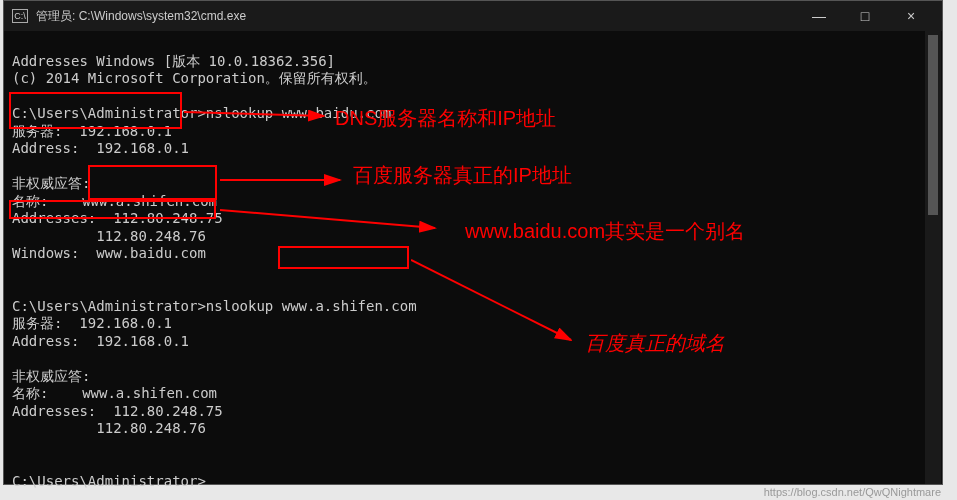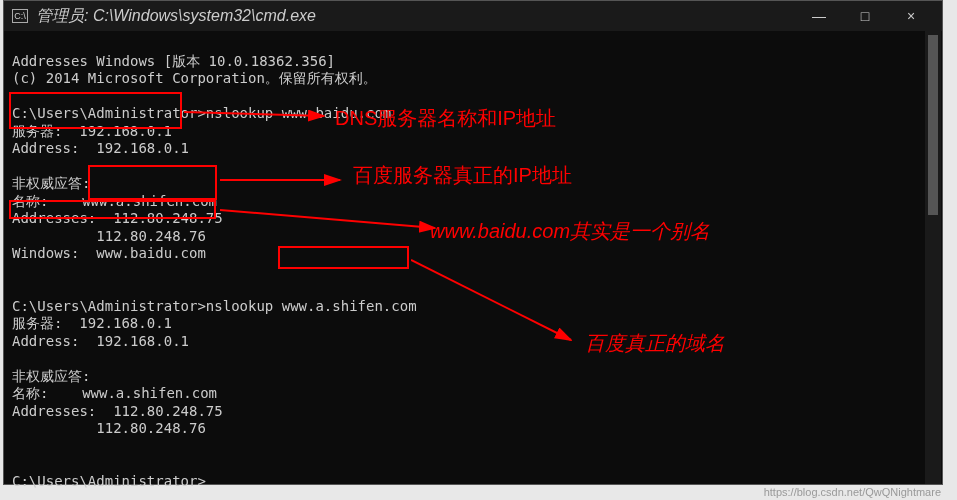--- a/index.html
+++ b/index.html
@@ -39,22 +39,21 @@
       height: 14px;
       border: 1px solid #aaa;
       margin-right: 8px;
       display: flex;
       align-items: center;
       justify-content: center;
       font-size: 9px;
     }
     .titlebar-title {
       flex: 1;
-      font-size: 16px;
-      font-style: italic;
+      font-size: 12px;
     }
     .titlebar-controls {
       display: flex;
       gap: 0;
     }
     .titlebar-btn {
       width: 46px;
       height: 30px;
       display: flex;
       align-items: center;
@@ -194,16 +193,16 @@
   <defs>
       <marker id="ah4" markerWidth="10" markerHeight="10" refX="8" refY="3" orient="auto">
         <polygon points="0 0, 9 3, 0 6" fill="#ff0000"></polygon>
       </marker>
     </defs>
   <line x1="0" y1="2" x2="160" y2="82" stroke="#ff0000" stroke-width="2" marker-end="url(#ah4)"></line>
 </svg>
 
 <div class="annotation-text" style="left:335px; top:105px;">DNS服务器名称和IP地址</div>
 <div class="annotation-text" style="left:353px; top:162px;">百度服务器真正的IP地址</div>
-<div class="annotation-text" style="left:430px; top:218px;font-style:italic;">www.baidu.com其实是一个别名</div>
+<div class="annotation-text" style="left:465px; top:218px;">www.baidu.com其实是一个别名</div>
 <div class="annotation-text" style="left:585px; top:330px;font-style:italic;">百度真正的域名</div>
 
 <div class="watermark">https://blog.csdn.net/QwQNightmare</div>
 
 </body></html>

